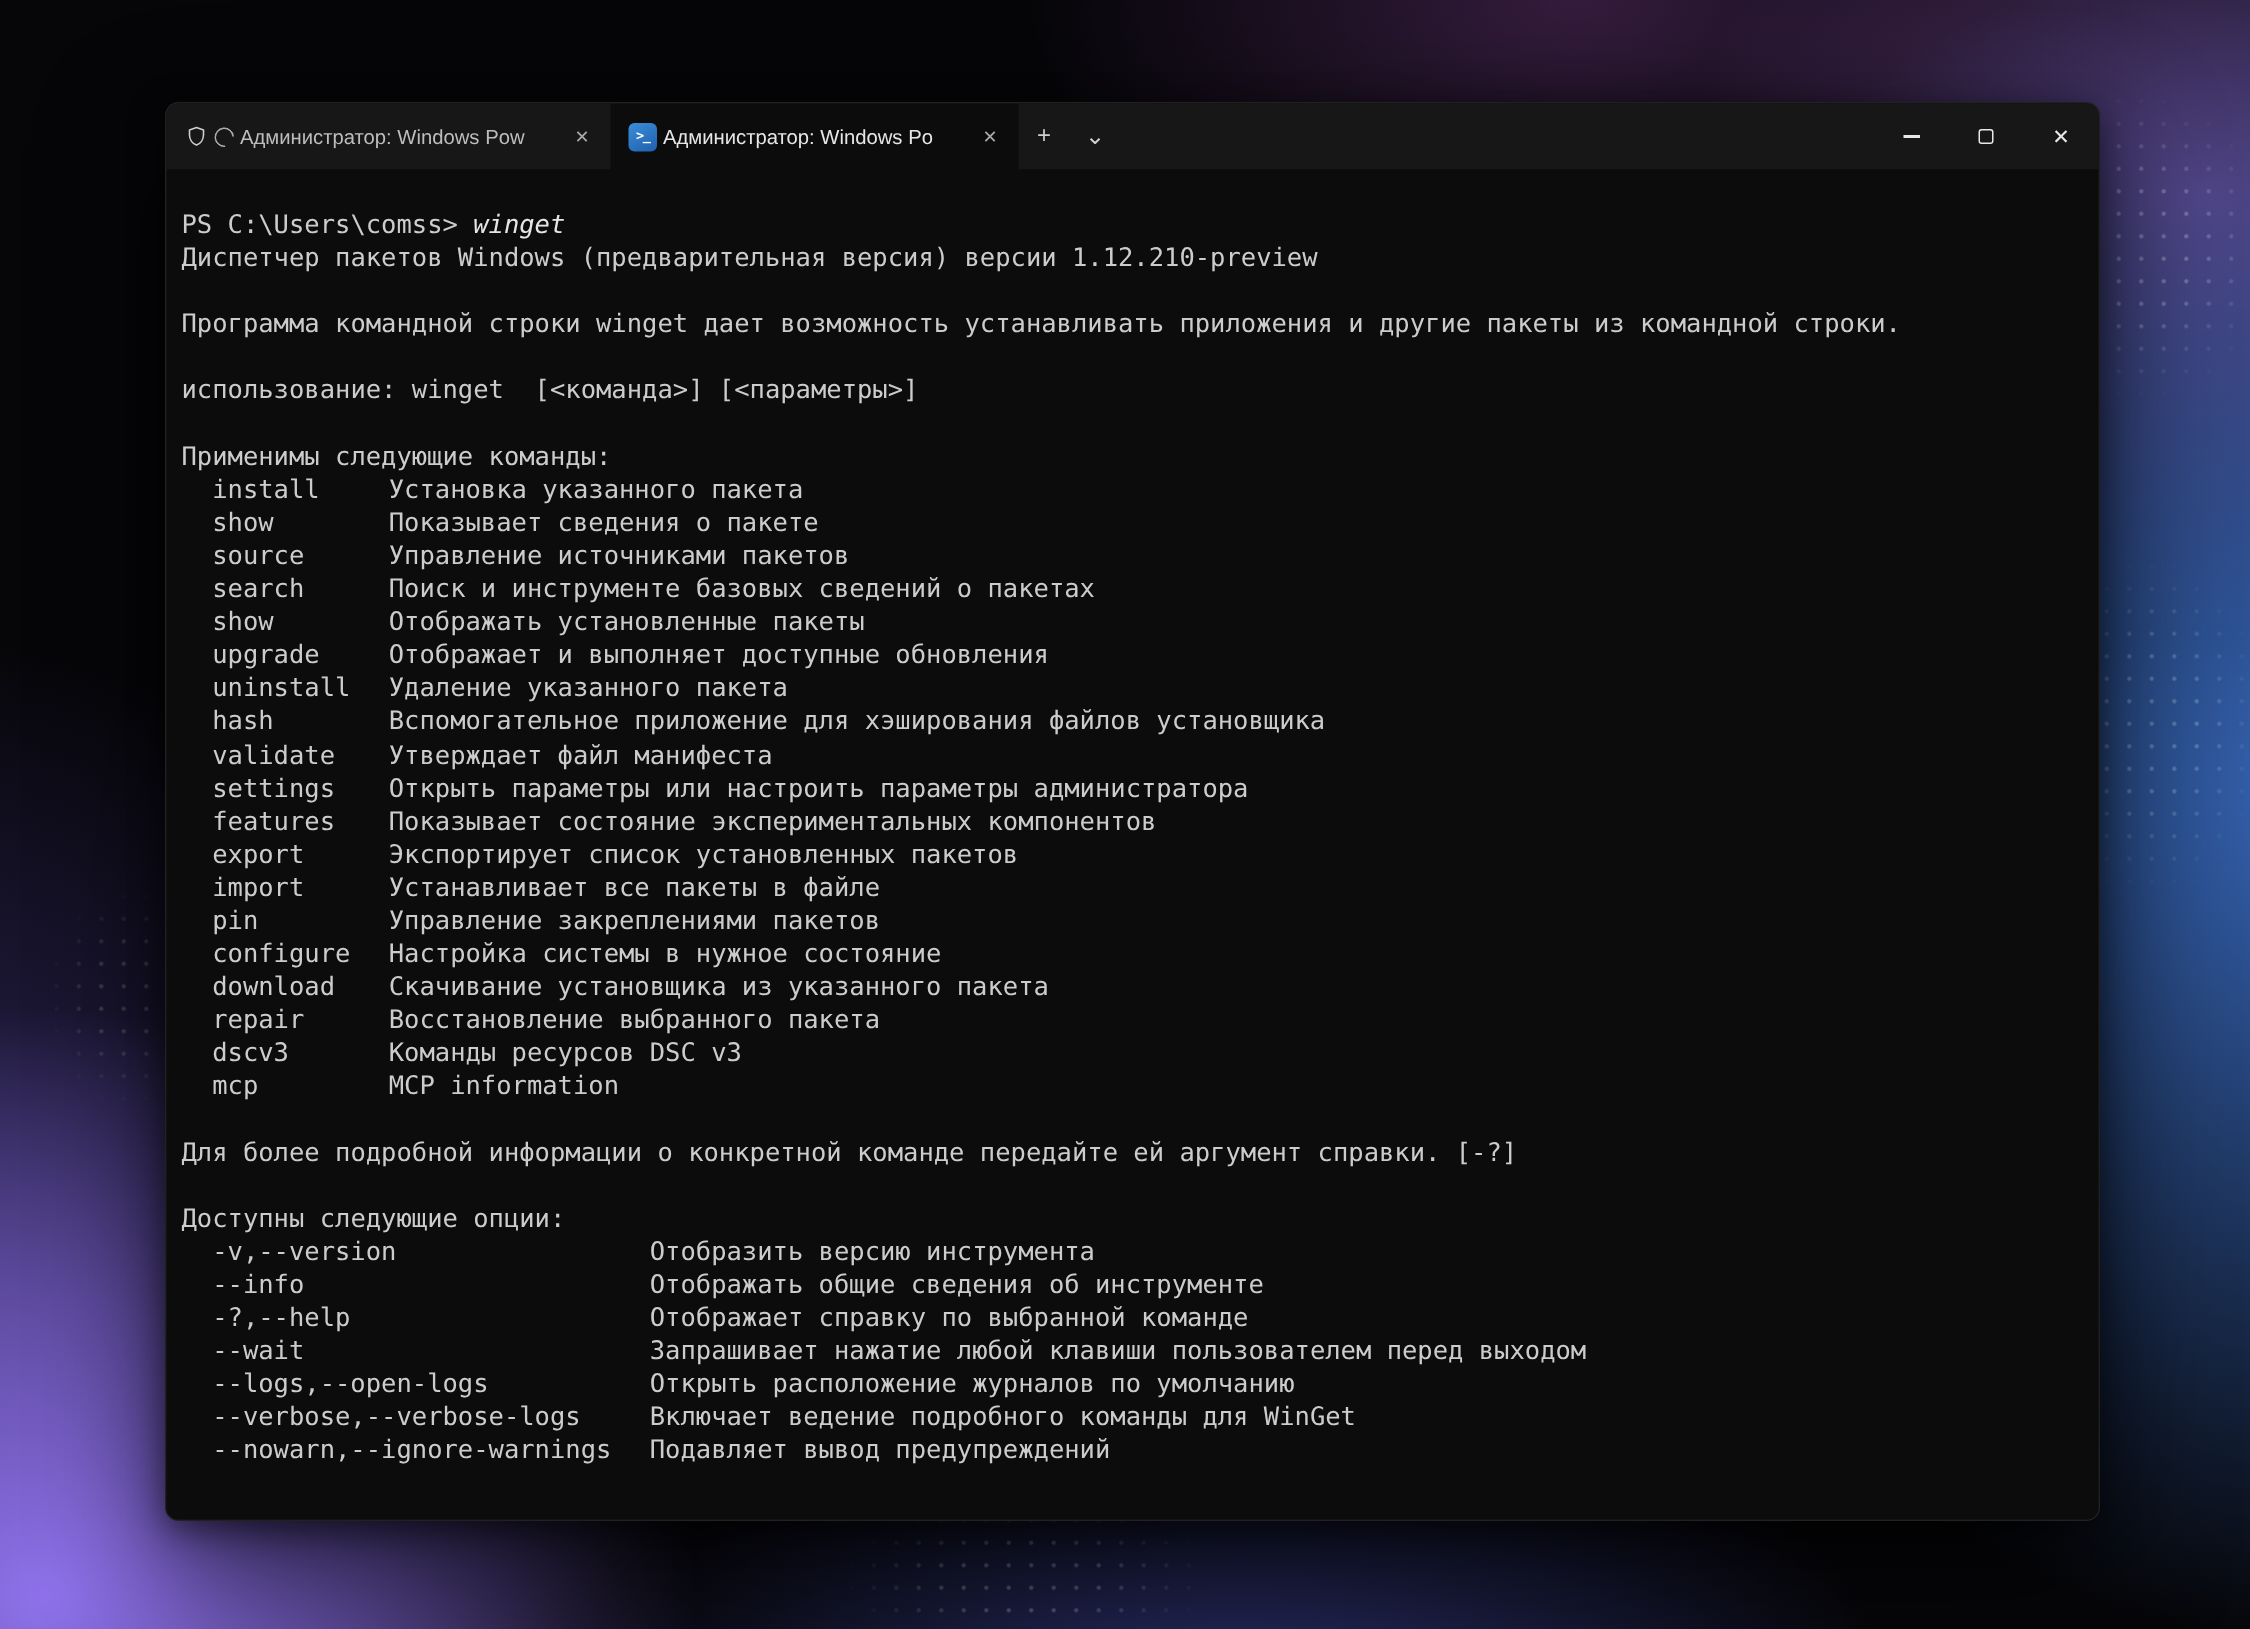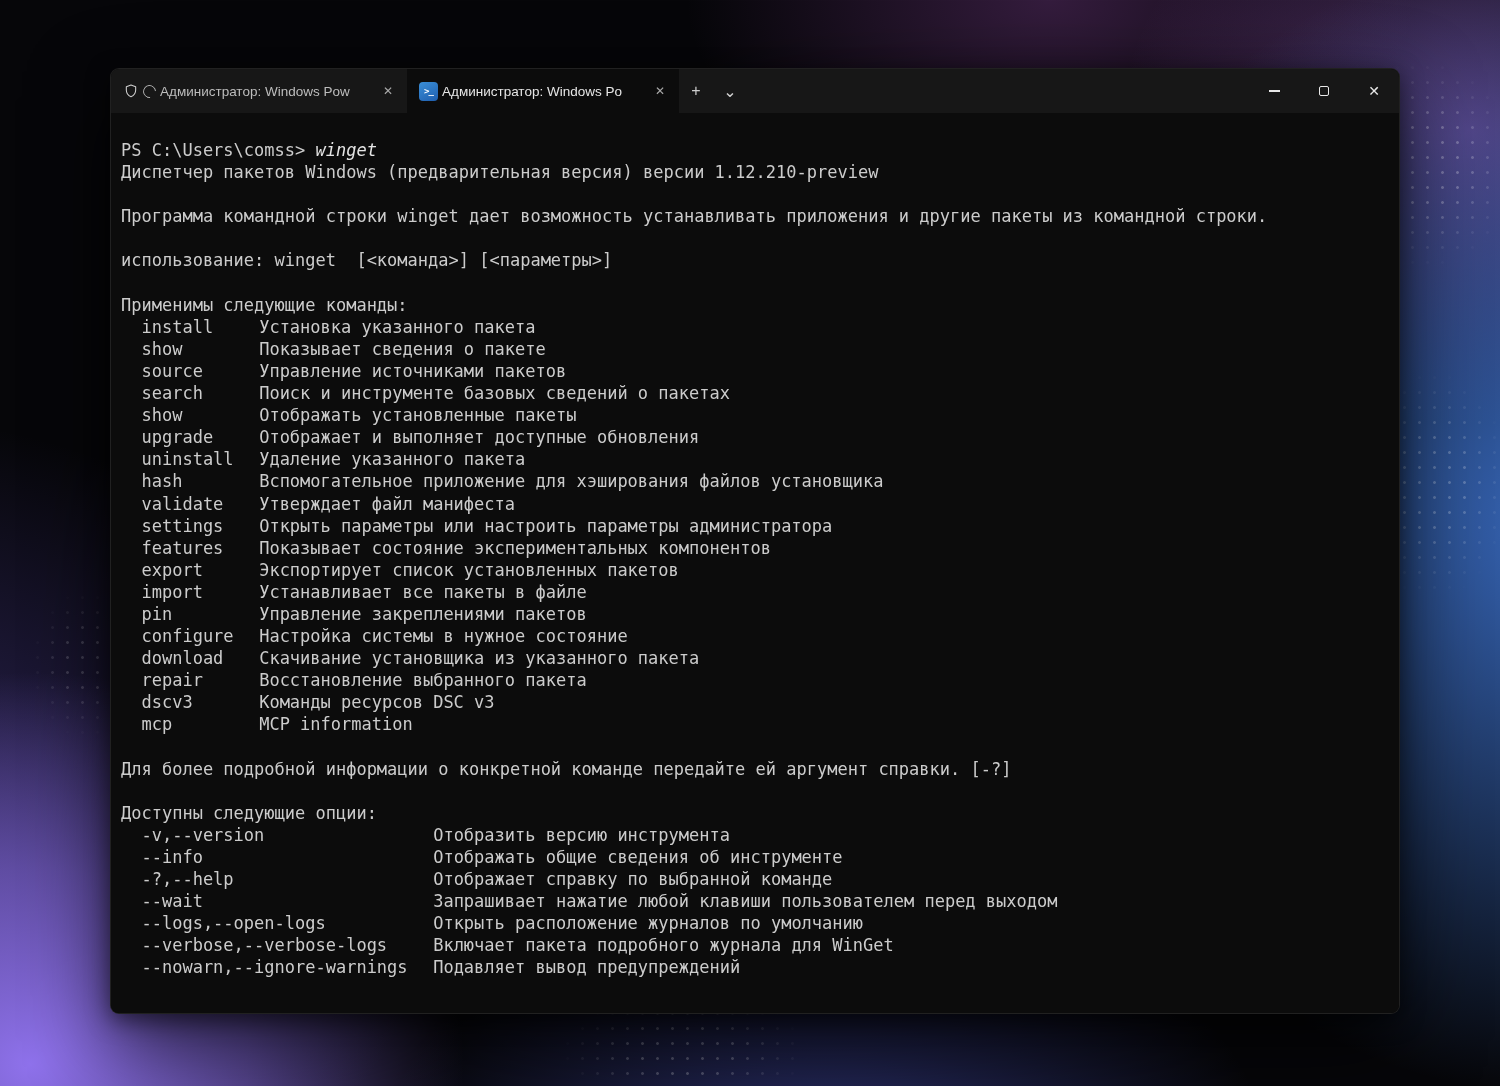--- a/index.html
+++ b/index.html
@@ -216,18 +216,18 @@
     <div class="line"></div>
     <div class="line">Для более подробной информации о конкретной команде передайте ей аргумент справки. [-?]</div>
     <div class="line"></div>
     <div class="line">Доступны следующие опции:</div>
     <div id="options">
         <div class="line row"><span class="opt-name">-v,--version</span><span>Отобразить версию инструмента</span></div>
         <div class="line row"><span class="opt-name">--info</span><span>Отображать общие сведения об инструменте</span></div>
         <div class="line row"><span class="opt-name">-?,--help</span><span>Отображает справку по выбранной команде</span></div>
         <div class="line row"><span class="opt-name">--wait</span><span>Запрашивает нажатие любой клавиши пользователем перед выходом</span></div>
         <div class="line row"><span class="opt-name">--logs,--open-logs</span><span>Открыть расположение журналов по умолчанию</span></div>
-        <div class="line row"><span class="opt-name">--verbose,--verbose-logs</span><span>Включает пакета подробного журнала для WinGet</span></div>
+        <div class="line row"><span class="opt-name">--verbose,--verbose-logs</span><span>Включает ведение подробного команды для WinGet</span></div>
         <div class="line row"><span class="opt-name">--nowarn,--ignore-warnings</span><span>Подавляет вывод предупреждений</span></div>
       </div>
   </div>
 
 </div>
 
 </body></html>

